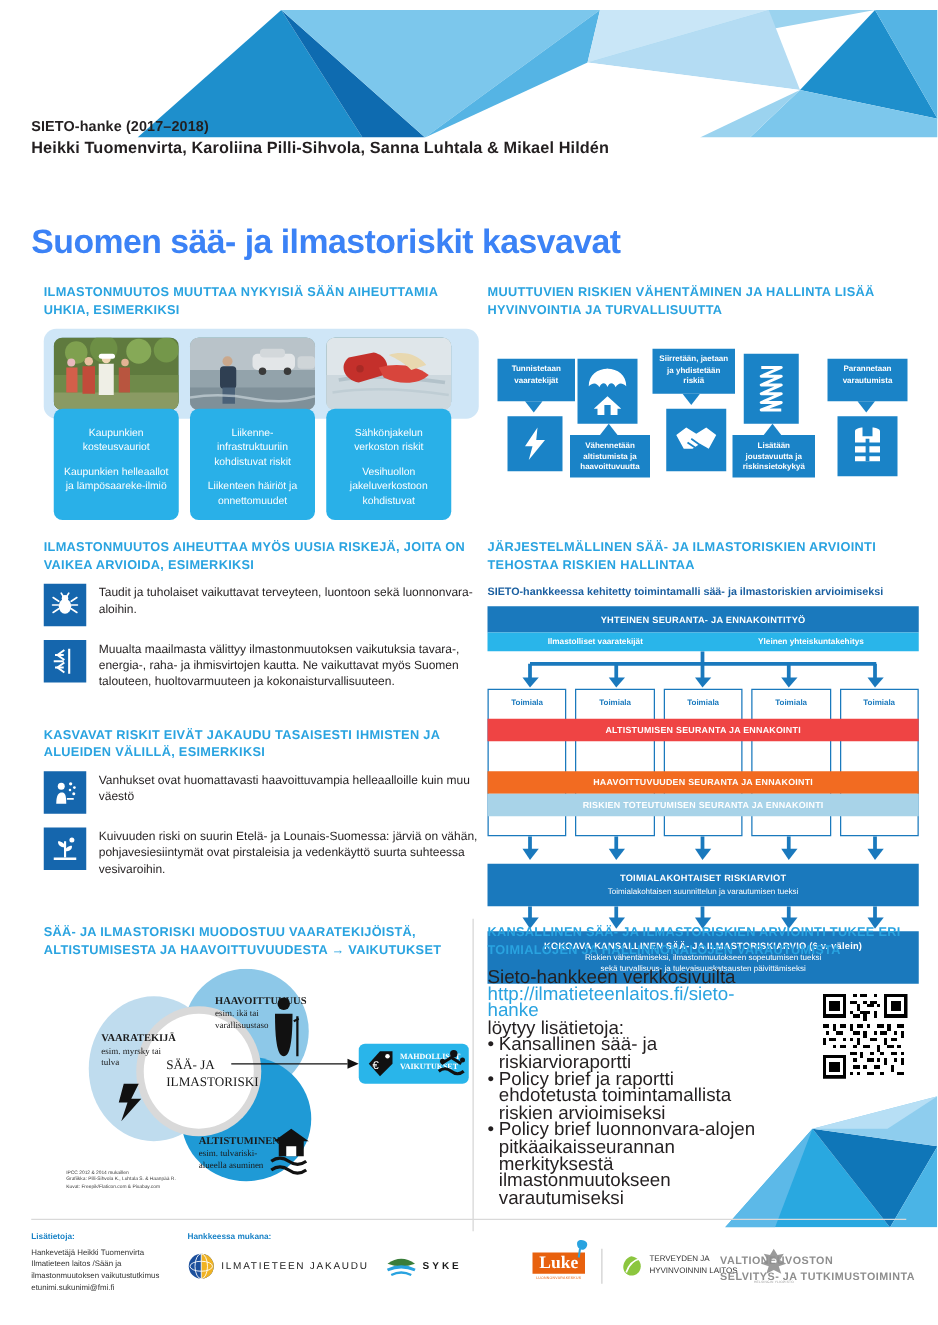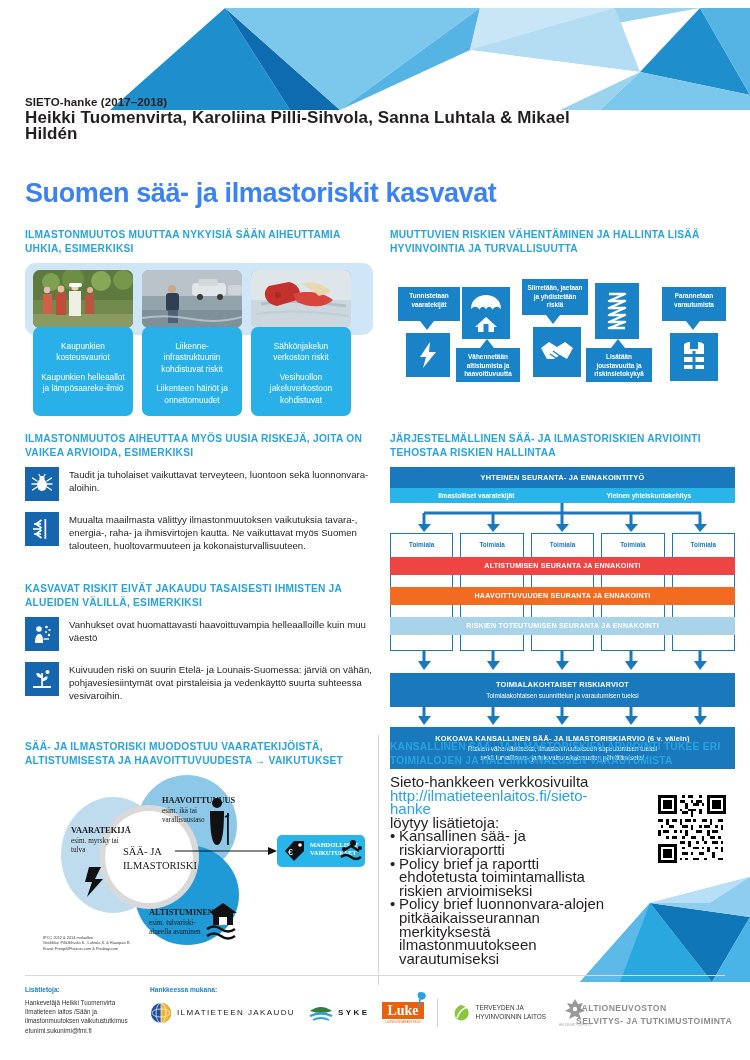--- a/index.html
+++ b/index.html
@@ -12,29 +12,29 @@
     position:relative;
   }
   .poster{position:relative;width:750px;height:1060px;text-decoration:underline;}
 
   
   .header-art{position:absolute;left:0;top:0;width:750px;height:110px;overflow:hidden;}
   .header-art svg{display:block;}
 
   .byline{position:absolute;left:25px;top:95px;width:600px;}
   .byline .proj{font-size:11.5px;font-weight:bold;letter-spacing:.1px;line-height:15px;color:#231f20;}
-  .byline .authors{font-size:17px;font-weight:bold;letter-spacing:.1px;line-height:16px;color:#231f20;}
+  .byline .authors{font-size:13px;font-weight:bold;letter-spacing:.1px;line-height:16px;color:#231f20;}
 
   .maintitle{
     position:absolute;left:25px;top:155px;width:700px;
     font-size:27px;font-weight:bold;color:#3b82f6;letter-spacing:-0.4px;line-height:40px;
   }
 
   
-  .col-l{position:absolute;left:25px;width:348px;}
+  .col-l{position:absolute;left:35px;width:348px;}
   .col-r{position:absolute;left:390px;width:345px;}
 
   .sec-head{
     color:#29a3e0;font-weight:bold;font-size:10.2px;letter-spacing:.25px;
     line-height:13.5px;text-transform:uppercase;margin-bottom:8px;
   }
   .sub-head{
     color:#1a5fa0;font-weight:bold;font-size:8.6px;line-height:12px;margin-bottom:6px;
   }
 
@@ -402,20 +402,21 @@
           <rect x="6" y="13" width="20" height="3" fill="#1a83c7"></rect>
           <rect x="6" y="21" width="20" height="3" fill="#1a83c7"></rect>
           <rect x="14.5" y="10" width="3" height="18" fill="#1a83c7"></rect>
         </svg>
       </div>
     </div>
   </div>
 
   <div class="col-r" style="top:432px;">
     <div class="sec-head">JÄRJESTELMÄLLINEN SÄÄ- JA ILMASTORISKIEN ARVIOINTI TEHOSTAA RISKIEN HALLINTAA</div>
+    <div class="sub-head">SIETO-hankkeessa kehitetty toimintamalli sää- ja ilmastoriskien arvioimiseksi</div>
 
     <div class="flow">
       <div class="fl-dark">YHTEINEN SEURANTA- JA ENNAKOINTITYÖ</div>
       <div class="fl-cyan">
         <div>Ilmastolliset vaaratekijät</div>
         <div>Yleinen yhteiskuntakehitys</div>
       </div>
 
       <div class="arrowband">
         <svg width="345" height="30" viewBox="0 0 345 30">
@@ -438,21 +439,21 @@
 
       <div style="position:relative;">
         <div class="sectors">
           <div class="sector">Toimiala</div>
           <div class="sector">Toimiala</div>
           <div class="sector">Toimiala</div>
           <div class="sector">Toimiala</div>
           <div class="sector">Toimiala</div>
         </div>
         <div class="band orange" style="top:24px;">ALTISTUMISEN SEURANTA JA ENNAKOINTI</div>
-        <div class="band deep" style="top:54px;">HAAVOITTUVUUDEN SEURANTA JA ENNAKOINTI</div>
+        <div class="band deep" style="top:66px;">HAAVOITTUVUUDEN SEURANTA JA ENNAKOINTI</div>
         <div class="band pale" style="top:84px;">RISKIEN TOTEUTUMISEN SEURANTA JA ENNAKOINTI</div>
       </div>
 
       <div class="arrowband" style="height:22px;">
         <svg width="345" height="22" viewBox="0 0 345 22">
           <g fill="#1a79bd">
             <rect x="32.5" y="0" width="3" height="11"></rect>
               <polygon points="28,10 41,10 34,19"></polygon>
             <rect x="101.5" y="0" width="3" height="11"></rect>
               <polygon points="97,10 110,10 103,19"></polygon>
@@ -635,21 +636,21 @@
 
       <div style="display:flex;align-items:center;gap:4px;">
         <svg width="26" height="20" viewBox="0 0 26 20">
           <path d="M2 8 Q13 0 24 8 Q13 12 2 8 Z" fill="#3a7d3a"></path>
           <path d="M2 13 Q13 8 24 13" stroke="#29a3e0" stroke-width="2.4" fill="none"></path>
           <path d="M5 17 Q13 13 21 17" stroke="#29a3e0" stroke-width="1.8" fill="none"></path>
         </svg>
         <span class="logotext" style="letter-spacing:2.4px;font-weight:bold;">SYKE</span>
       </div>
 
-      <div style="position:relative;">
+      <div style="position:relative;margin-left:44px;">
         <svg width="14" height="16" viewBox="0 0 14 16" style="position:absolute;right:-4px;top:-11px;">
           <path d="M7 1 C11 1 13 4 11 7 C9 10 5 9 4 6 C3 3 4 1 7 1 Z" fill="#29a3e0"></path>
           <path d="M6 8 L5 15" stroke="#29a3e0" stroke-width="1.6"></path>
         </svg>
         <div style="background:#e8610e;color:#fff;font-size:14px;font-weight:bold;padding:1px 5px 0;font-family:'Liberation Serif',serif;">Luke</div>
         <div style="font-size:2.8px;color:#e8610e;text-align:center;letter-spacing:.2px;margin-top:1px;">LUONNONVARAKESKUS</div>
       </div>
 
       <div style="width:1px;height:28px;background:#d0d0d0;"></div>
 

